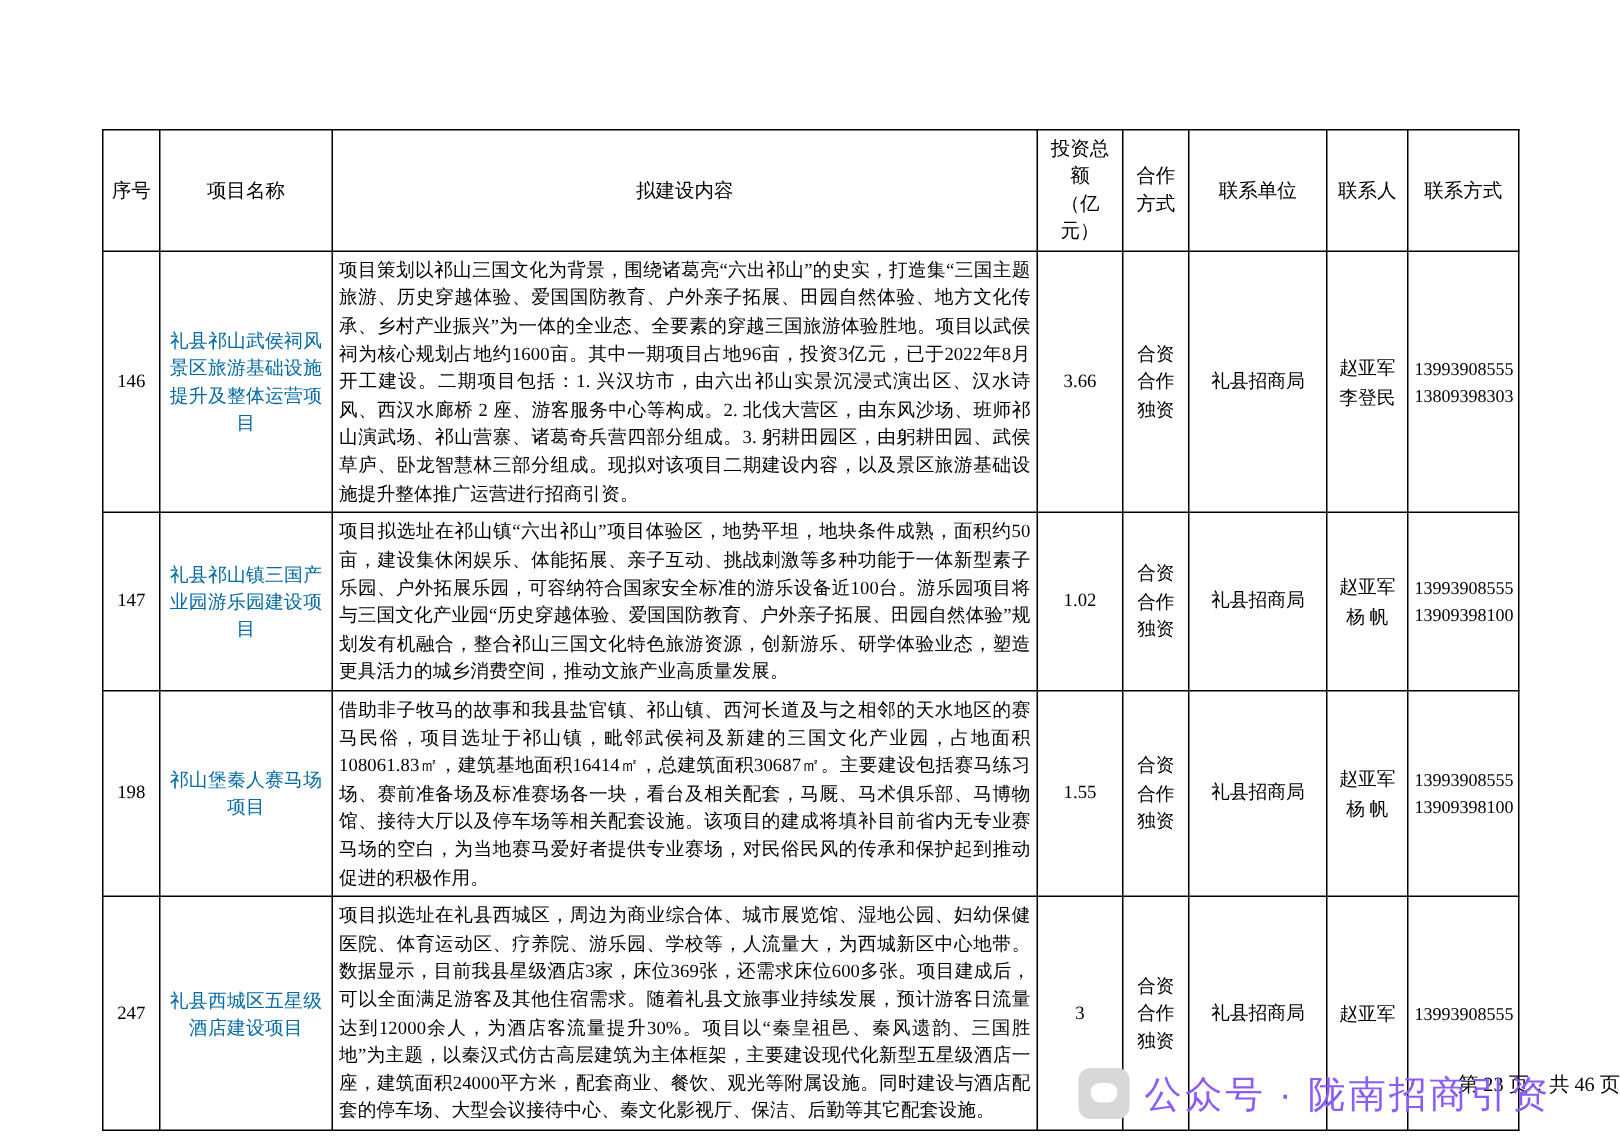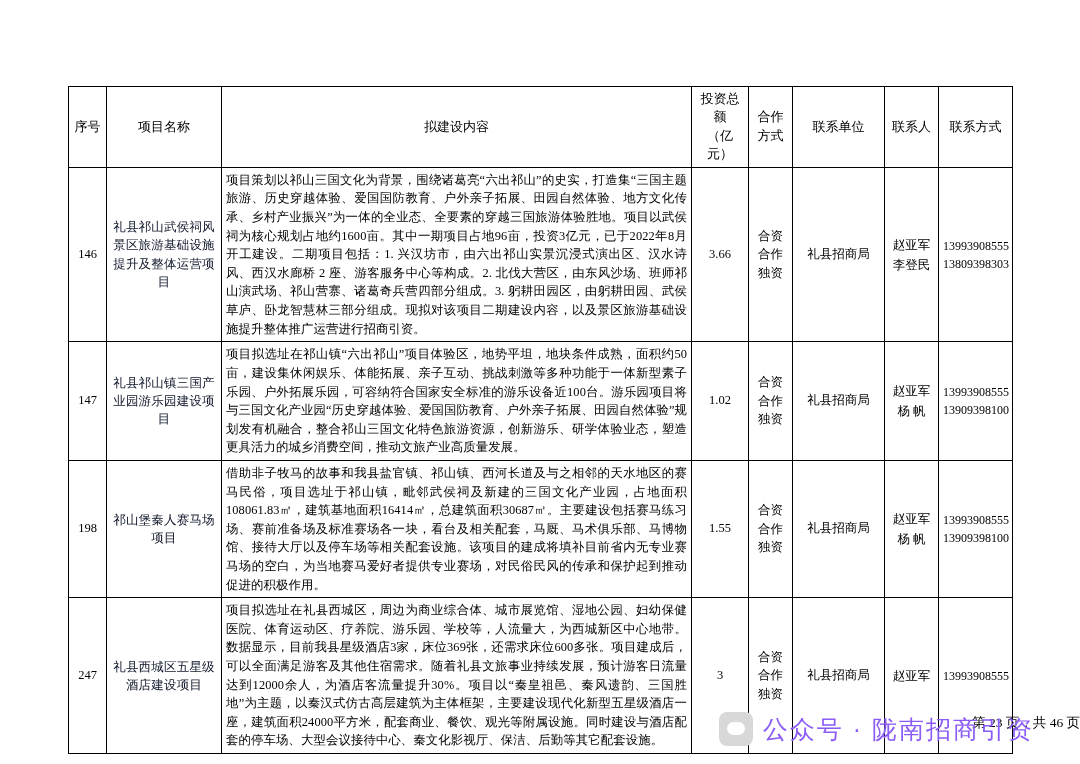--- a/index.html
+++ b/index.html
@@ -47,21 +47,21 @@
   .c-amt   { width: 57px; }
   .c-mode  { width: 44px; }
   .c-unit  { width: 92px; }
   .c-person{ width: 54px; }
   .c-phone { width: 74px; }
 
   td.seq, td.amt, td.mode, td.unit, td.person, td.phone, td.name {
     text-align: center;
   }
   td.name {
-    color: #0f172a;
+    color: #0369a1;
     letter-spacing: 0.2px;
     line-height: 1.45;
   }
   td.desc {
     text-align: justify;
     text-justify: inter-ideograph;
     line-height: 1.5;
     letter-spacing: 0.1px;
     font-size: 12.4px;
   }

